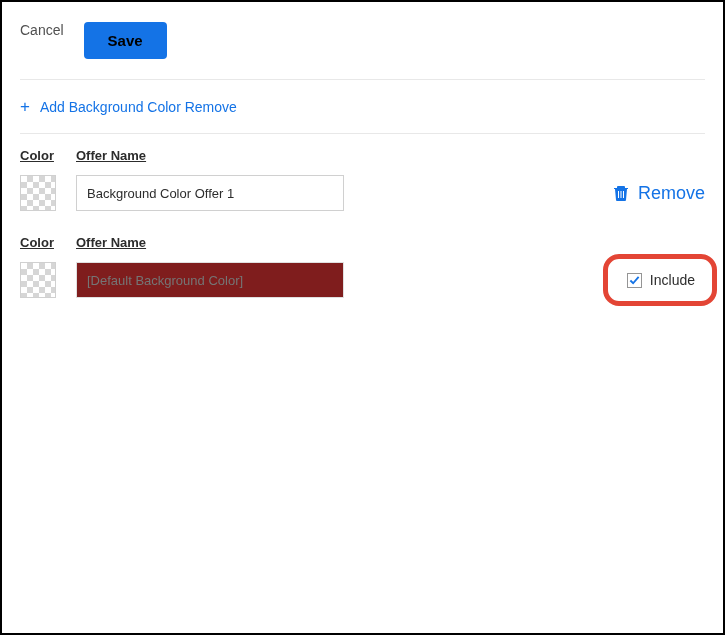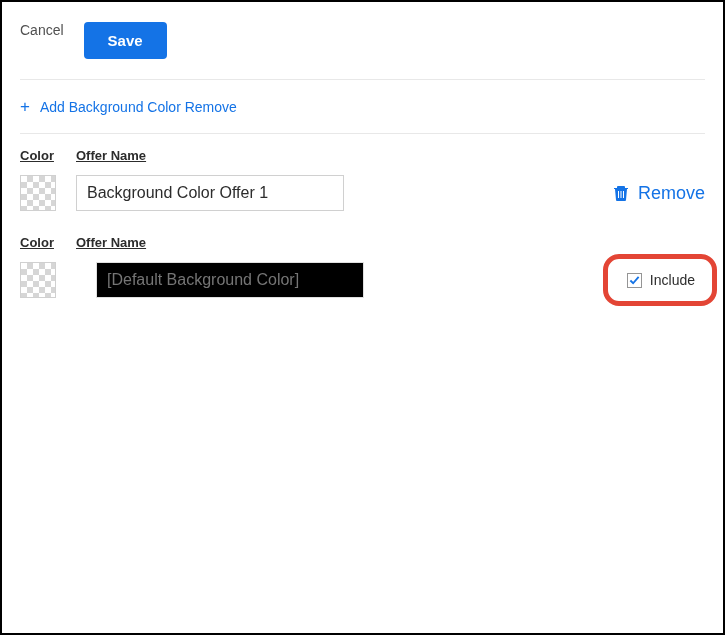--- a/index.html
+++ b/index.html
@@ -29,21 +29,21 @@
       align-items: flex-start;
       gap: 20px;
     }
     .cancel-link {
       font-size: 14px;
       color: #505050;
       cursor: pointer;
     }
     .save-btn {
       background: #1473e6;
-      color: #ffffff;
+      color: #000000;
       border: none;
       padding: 10px 24px;
       font-size: 15px;
       font-weight: 600;
       border-radius: 4px;
       cursor: pointer;
     }
     .add-row {
       display: flex;
       align-items: center;
@@ -87,29 +87,28 @@
       background-size: 12px 12px;
       background-position: 0 0, 0 6px, 6px -6px, -6px 0;
       background-color: #fff;
       cursor: pointer;
     }
     .name-input {
       width: 268px;
       height: 36px;
       border: 1px solid #d0d0d0;
       padding: 8px 10px;
-      font-size: 16px;
+      font-size: 13px;
       color: #2c2c2c;
       background: #fff;
     }
     .name-input.readonly {
-      background: #000000;
+      background: #7f1d1d;
       color: #909090;
       border: 1px solid #e0e0e0;
-      margin-left: 20px;
     }
     .row-spacer { flex: 1; }
     .remove-group {
       display: flex;
       align-items: center;
       gap: 10px;
       color: #1473e6;
       font-size: 18px;
       cursor: pointer;
     }

